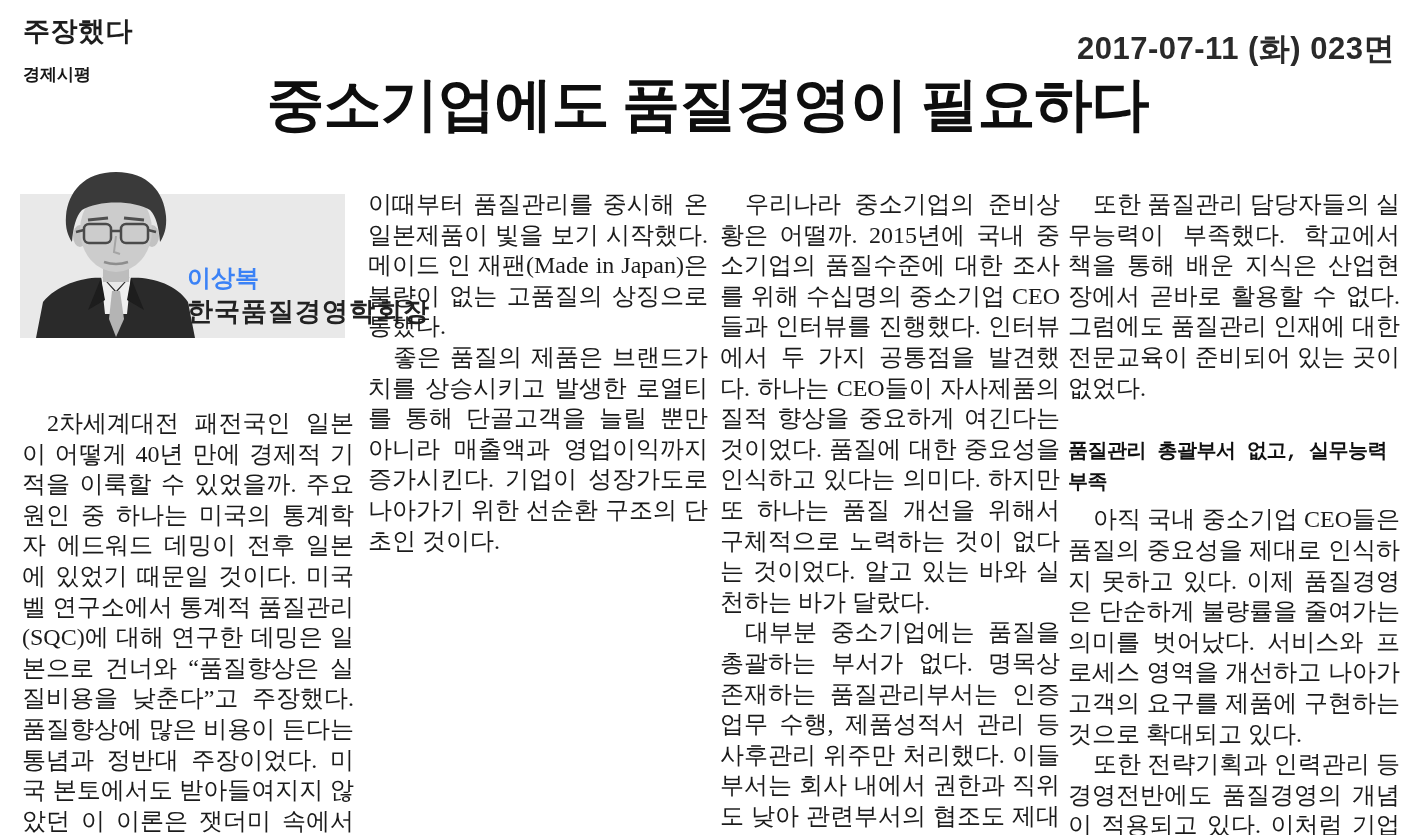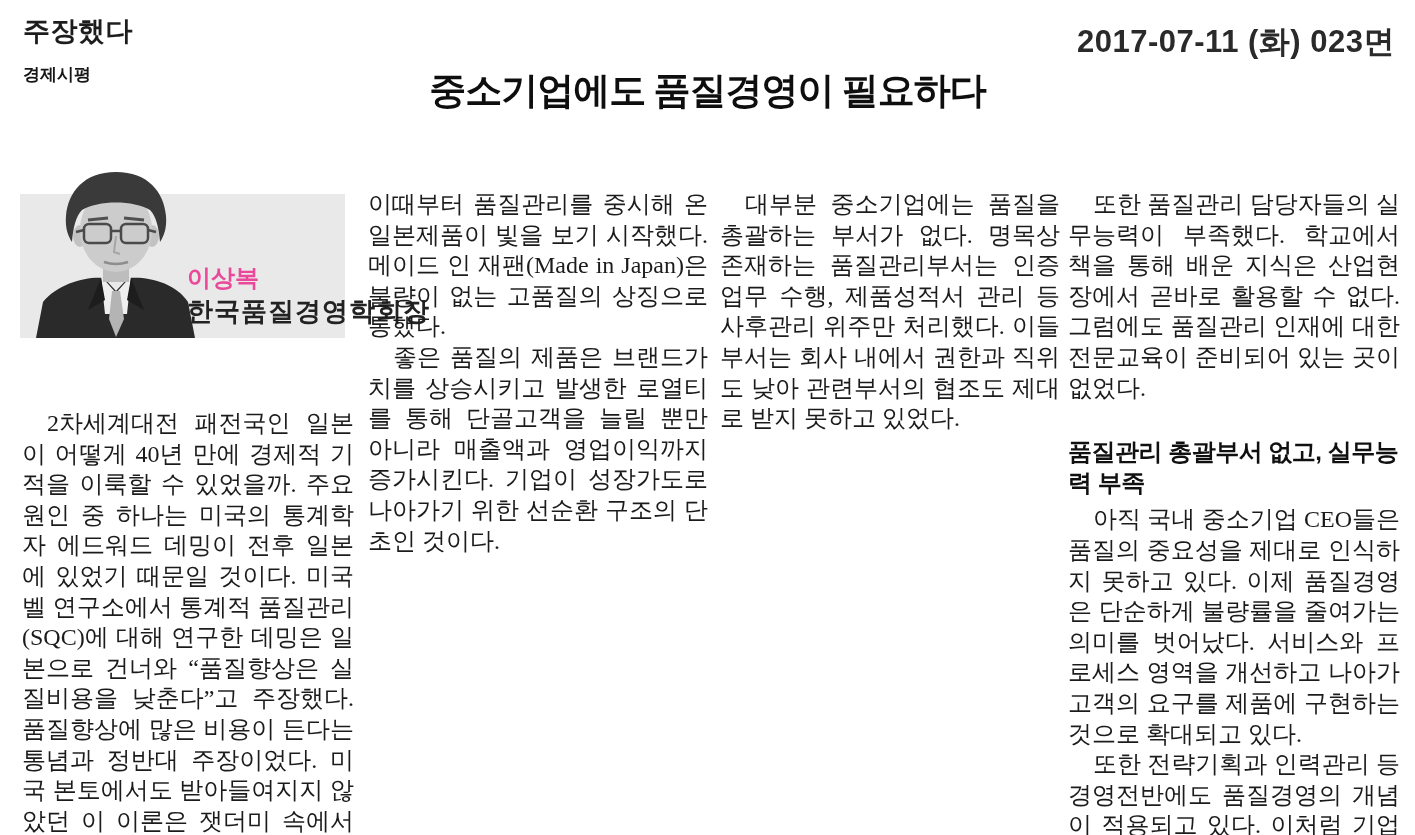--- a/index.html
+++ b/index.html
@@ -10,62 +10,62 @@
     font-family:"Liberation Serif","DejaVu Serif",serif;
     color:#1b1b1b;
   }
 
   .masthead {
     position:absolute; left:23px; top:13px;
     font-family:"Liberation Sans","DejaVu Sans",sans-serif;
     font-weight:700; font-size:27px; color:#1d1d1d; letter-spacing:0.5px;
   }
   .pub-date {
-    position:absolute; right:20px; top:21px;
+    position:absolute; right:20px; top:28px;
     font-family:"Liberation Sans","DejaVu Sans",sans-serif;
     font-weight:700; font-size:31px; color:#2a2a2a; letter-spacing:0.5px;
   }
   .section-label {
     position:absolute; left:23px; top:63px;
     font-family:"Liberation Sans","DejaVu Sans",sans-serif;
     font-weight:700; font-size:17px; color:#161616;
   }
   .headline {
     position:absolute; left:0; top:66px; width:100%;
     text-align:center;
     font-family:"Liberation Serif","DejaVu Serif",serif;
-    font-weight:700; font-size:37px; color:#0e0e0e; letter-spacing:-1px;
+    font-weight:700; font-size:58px; color:#0e0e0e; letter-spacing:-1px;
   }
 
   
   .photo-box {
     position:absolute; left:20px; top:194px; width:325px; height:144px;
     background:#e9e9e9;
   }
   .portrait {
     position:absolute; left:28px; top:170px; width:175px; height:168px;
   }
   .caption {
     position:absolute; left:187px; top:262px;
     font-family:"Liberation Sans","DejaVu Sans",sans-serif;
   }
-  .author-name { font-weight:700; font-size:24px; color:#ec4899; }
+  .author-name { font-weight:700; font-size:24px; color:#3b82f6; }
   .author-title { font-weight:700; font-size:26px; color:#222222; letter-spacing:1px; }
 
   
   .col {
     position:absolute; width:332px; overflow:hidden;
     font-size:24px; line-height:30.6px; text-align:justify;
     color:#1b1b1b;
   }
   .col p { margin:0; }
   .col p.indent { text-indent:25px; }
   .col .subhead {
-    font-family:Liberation Sans, sans-serif;
-    font-weight:700; font-size:24px; color:#101010;
+    font-family:Liberation Mono, monospace;
+    font-weight:700; font-size:20px; color:#101010;
     text-align:left; margin:34px 0 6px 0; letter-spacing:-0.5px;
   }
   .col1 { left:22px;   top:408px; height:427px; }
   .col2 { left:368px;  top:189px; height:646px; width:340px; }
   .col3 { left:720px;  top:189px; height:646px; width:340px; }
   .col4 { left:1068px; top:189px; height:646px; }
 </style>
 </head>
 <body>
 
@@ -118,20 +118,21 @@
 
   </div>
 
   <div class="col col2">
     <p>이때부터 품질관리를 중시해 온 일본제품이 빛을 보기 시작했다. 메이드 인 재팬(Made in Japan)은 불량이 없는 고품질의 상징으로 통했다.</p>
     <p class="indent">좋은 품질의 제품은 브랜드가치를 상승시키고 발생한 로열티를 통해 단골고객을 늘릴 뿐만 아니라 매출액과 영업이익까지 증가시킨다. 기업이 성장가도로 나아가기 위한 선순환 구조의 단초인 것이다.</p>
 
   </div>
 
   <div class="col col3">
+    <p class="indent">우리나라 중소기업의 준비상황은 어떨까. 2015년에 국내 중소기업의 품질수준에 대한 조사를 위해 수십명의 중소기업 CEO들과 인터뷰를 진행했다. 인터뷰에서 두 가지 공통점을 발견했다. 하나는 CEO들이 자사제품의 질적 향상을 중요하게 여긴다는 것이었다. 품질에 대한 중요성을 인식하고 있다는 의미다. 하지만 또 하나는 품질 개선을 위해서 구체적으로 노력하는 것이 없다는 것이었다. 알고 있는 바와 실천하는 바가 달랐다.</p>
     <p class="indent">대부분 중소기업에는 품질을 총괄하는 부서가 없다. 명목상 존재하는 품질관리부서는 인증업무 수행, 제품성적서 관리 등 사후관리 위주만 처리했다. 이들 부서는 회사 내에서 권한과 직위도 낮아 관련부서의 협조도 제대로 받지 못하고 있었다.</p>
   </div>
 
   <div class="col col4">
     <p class="indent">또한 품질관리 담당자들의 실무능력이 부족했다. 학교에서 책을 통해 배운 지식은 산업현장에서 곧바로 활용할 수 없다. 그럼에도 품질관리 인재에 대한 전문교육이 준비되어 있는 곳이 없었다.</p>
     <h2 class="subhead">품질관리 총괄부서 없고, 실무능력 부족</h2>
     <p class="indent">아직 국내 중소기업 CEO들은 품질의 중요성을 제대로 인식하지 못하고 있다. 이제 품질경영은 단순하게 불량률을 줄여가는 의미를 벗어났다. 서비스와 프로세스 영역을 개선하고 나아가 고객의 요구를 제품에 구현하는 것으로 확대되고 있다.</p>
     <p class="indent">또한 전략기획과 인력관리 등 경영전반에도 품질경영의 개념이 적용되고 있다. 이처럼 기업 성장과정에 있어 품질경영의 중요성이 높아짐에 따라 중소기업 CEO들도 적극적인 관심을 가질 필요가 있다.</p>
 
   </div>

